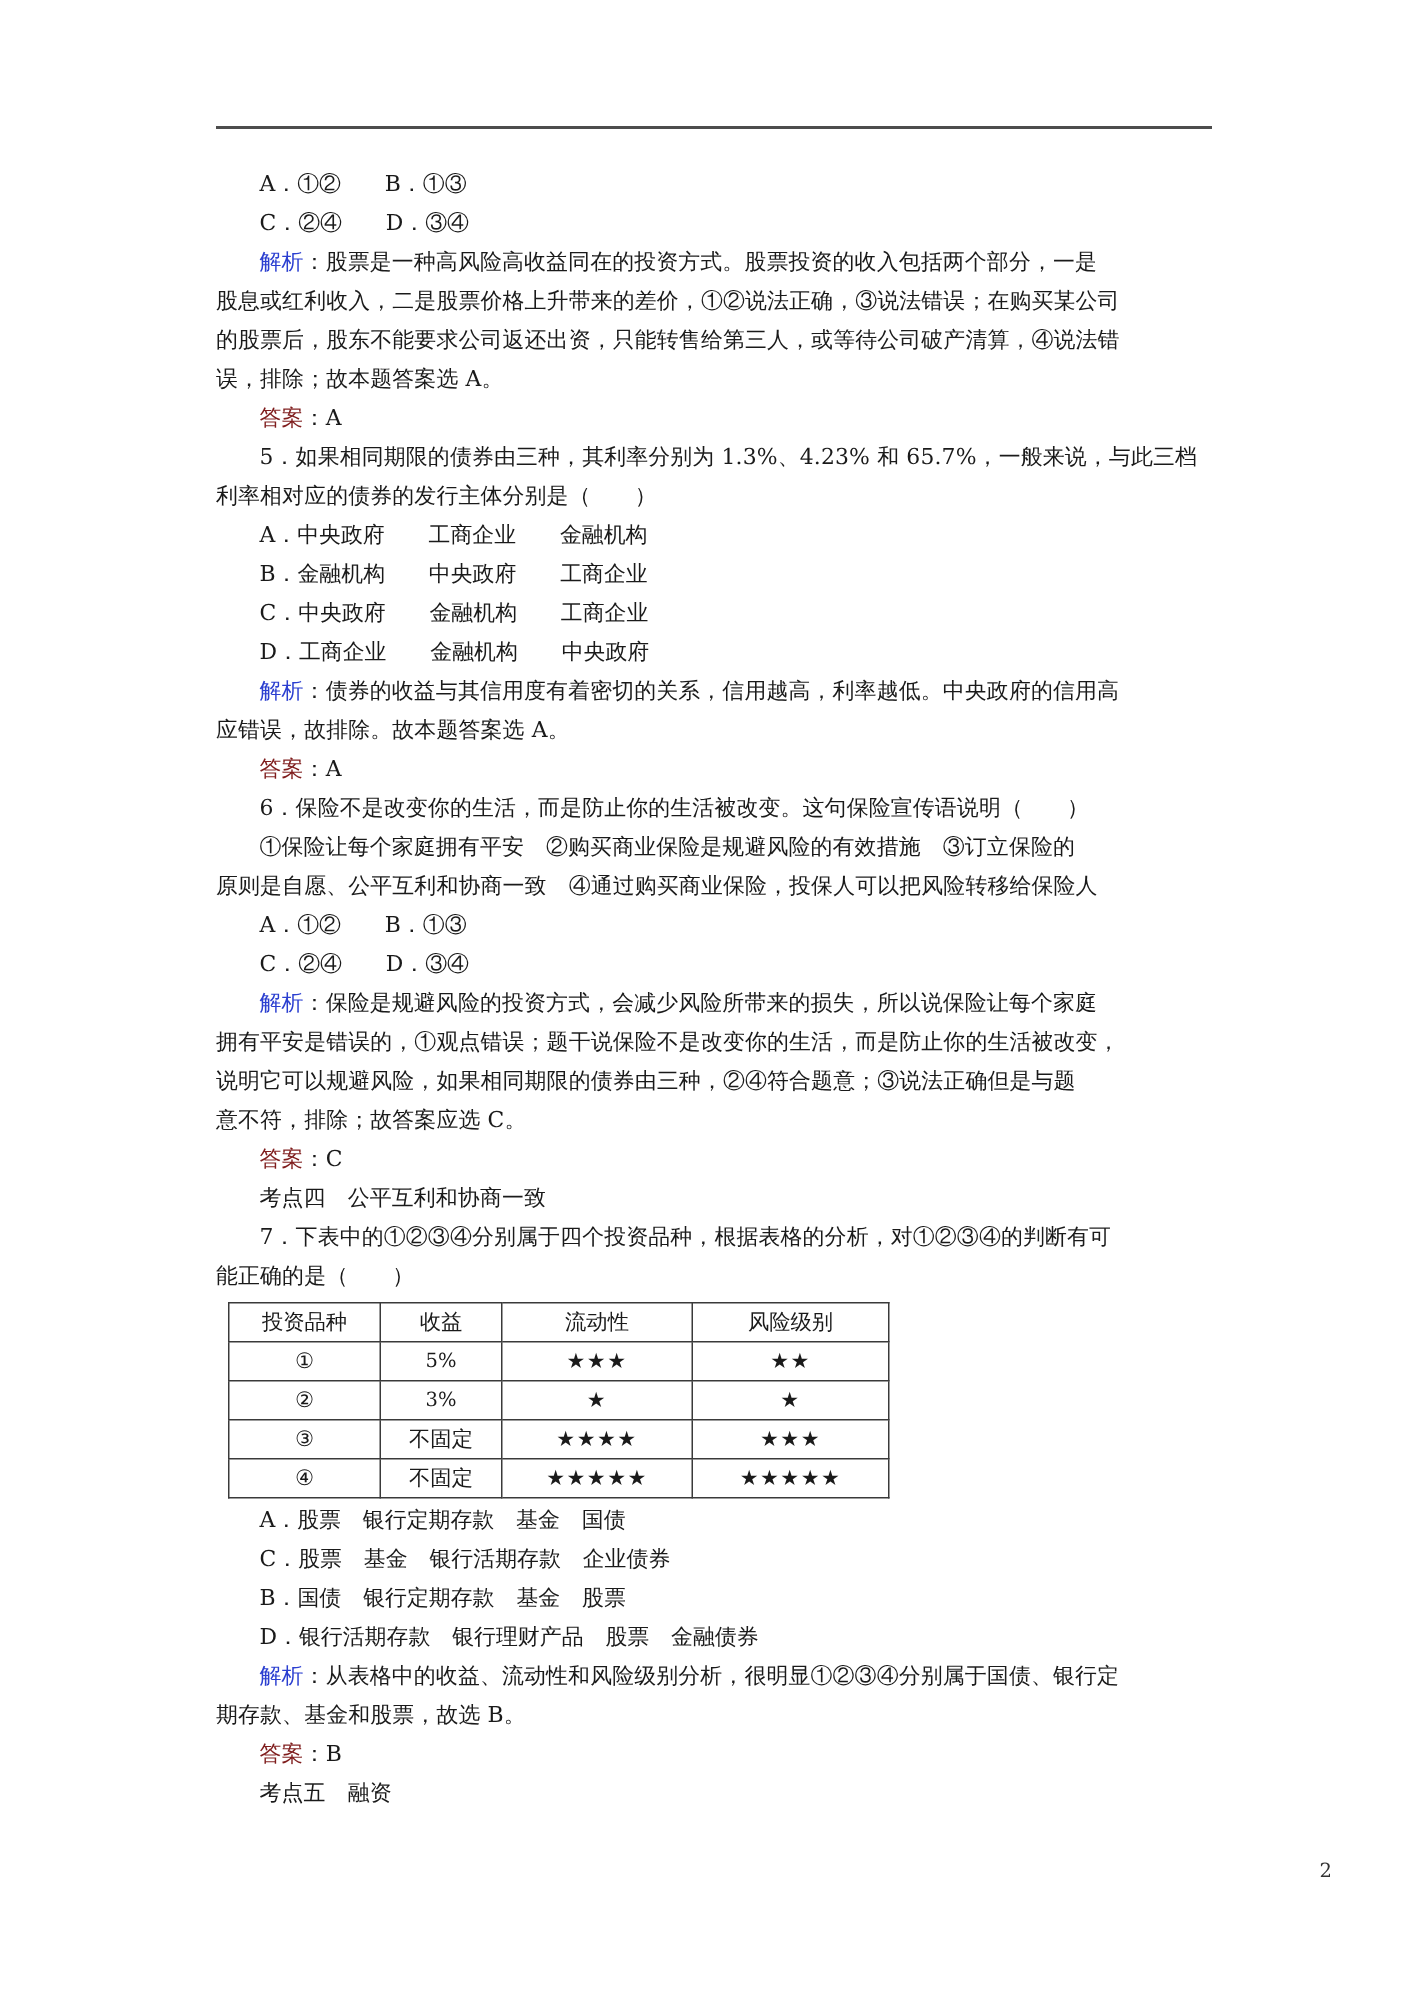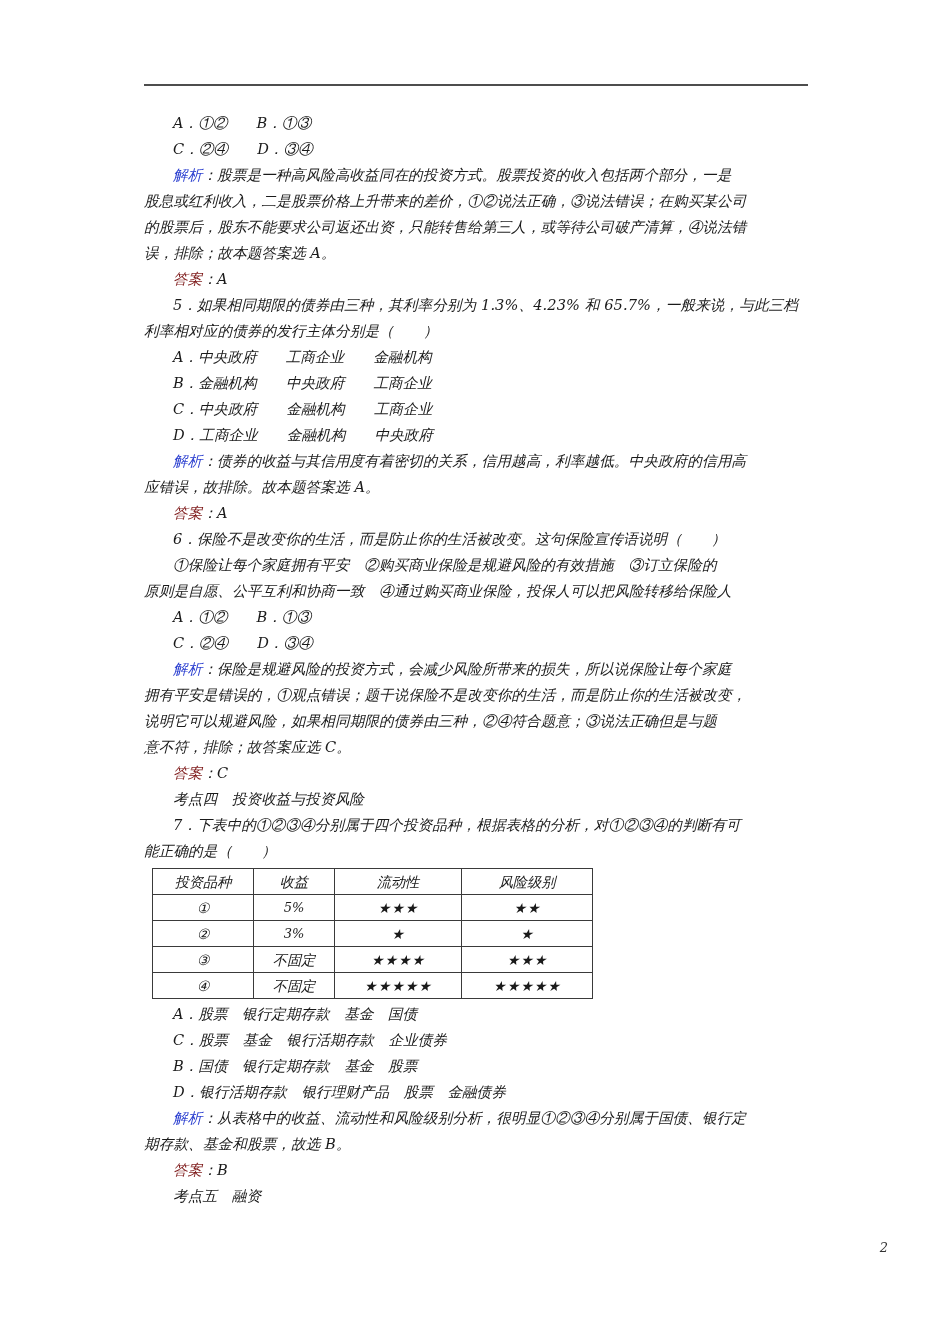--- a/index.html
+++ b/index.html
@@ -13,21 +13,20 @@
     font-family: "DejaVu Serif", "Liberation Serif", serif;
     color: #1a1a1a;
     position: relative;
     overflow: hidden;
   }
   .page {
     position: absolute;
     left: 0; top: 0;
     width: 950px;
     height: 1344px;
-    font-style: italic;
   }
   .header-rule {
     position: absolute;
     left: 144px;
     top: 84px;
     width: 664px;
     height: 2px;
     background: #4d4d4d;
   }
   .content {
@@ -125,21 +124,21 @@
     <div class="opt-row">A．①②　　B．①③</div>
     <div class="opt-row">C．②④　　D．③④</div>
 
     <div class="line indent"><span class="lbl-jiexi">解析</span><span>：</span><span>保险是规避风险的投资方式，会减少风险所带来的损失，所以说保险让每个家庭</span></div>
     <div class="line">拥有平安是错误的，①观点错误；题干说保险不是改变你的生活，而是防止你的生活被改变，</div>
     <div class="line">说明它可以规避风险，如果相同期限的债券由三种，②④符合题意；③说法正确但是与题</div>
     <div class="line">意不符，排除；故答案应选 C。</div>
 
     <div class="line indent"><span class="lbl-daan">答案</span><span>：</span><span>C</span></div>
 
-    <div class="line indent">考点四　投资收益与投资风险</div>
+    <div class="line indent">考点四　公平互利和协商一致</div>
 
     <div class="line indent">7．下表中的①②③④分别属于四个投资品种，根据表格的分析，对①②③④的判断有可</div>
     <div class="line">能正确的是（　　）</div>
 
     <div class="tbl-wrap">
       <table class="inv">
         <thead>
           <tr>
             <th class="c0">投资品种</th>
             <th class="c1">收益</th>

